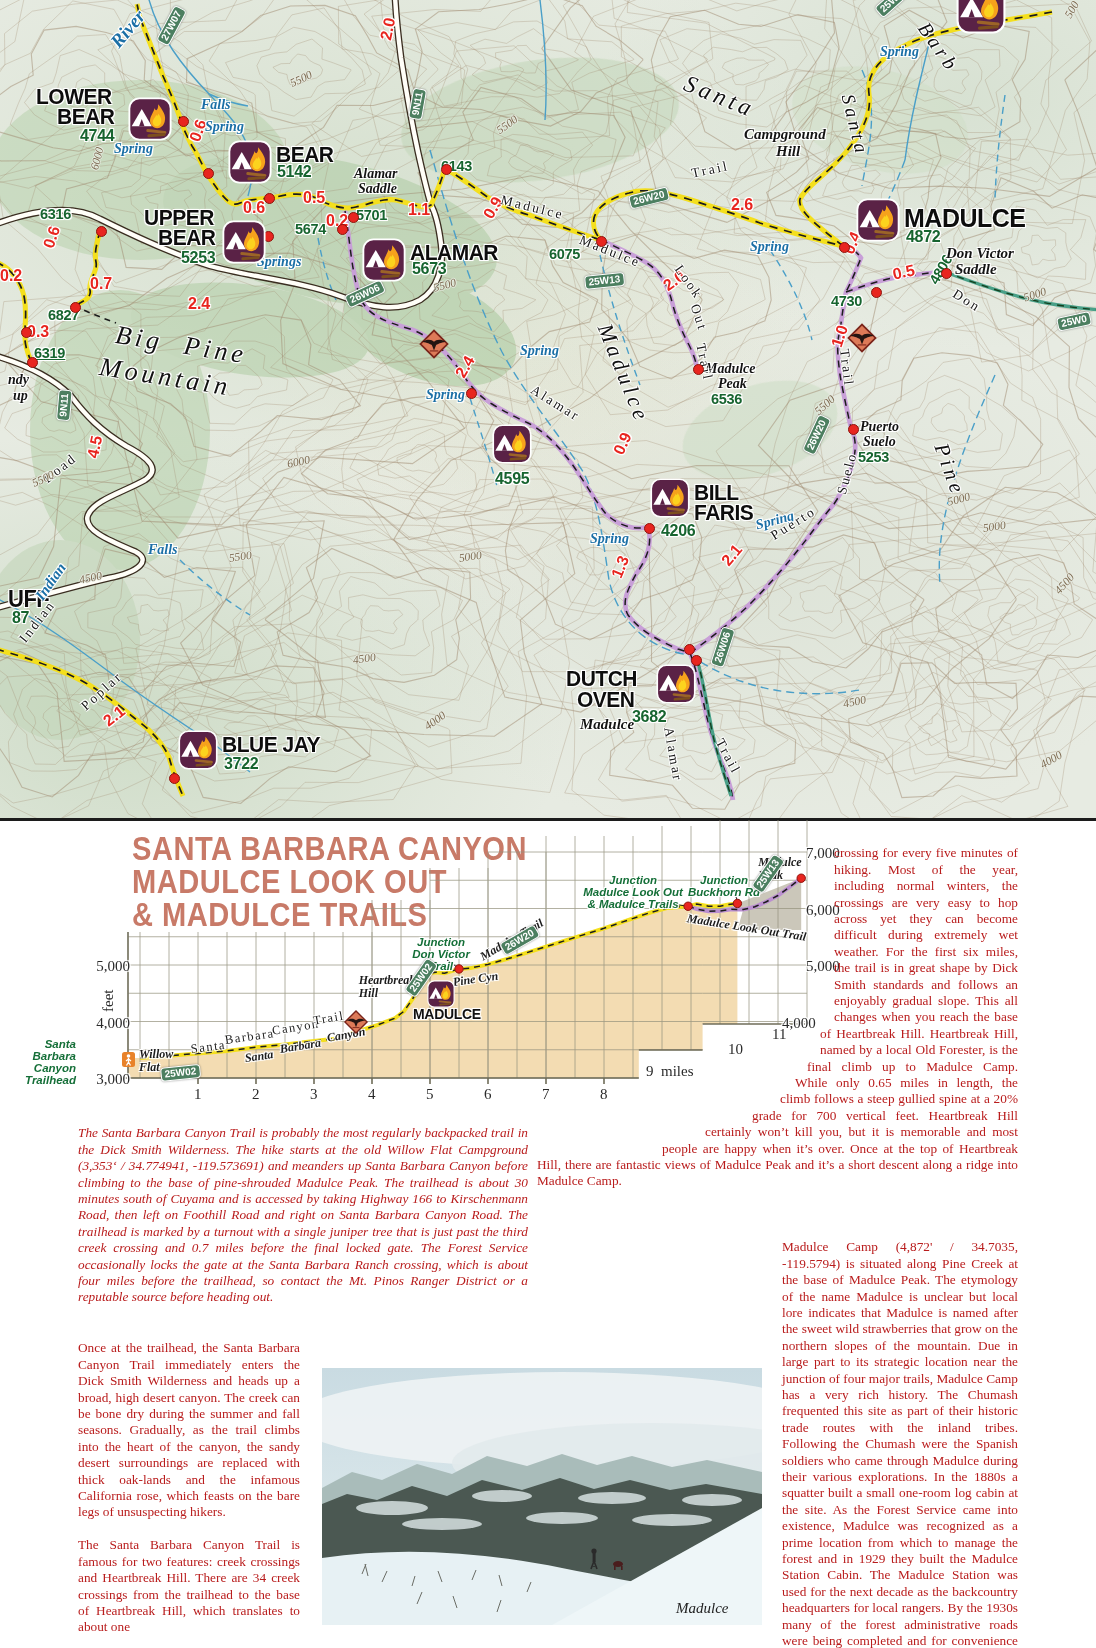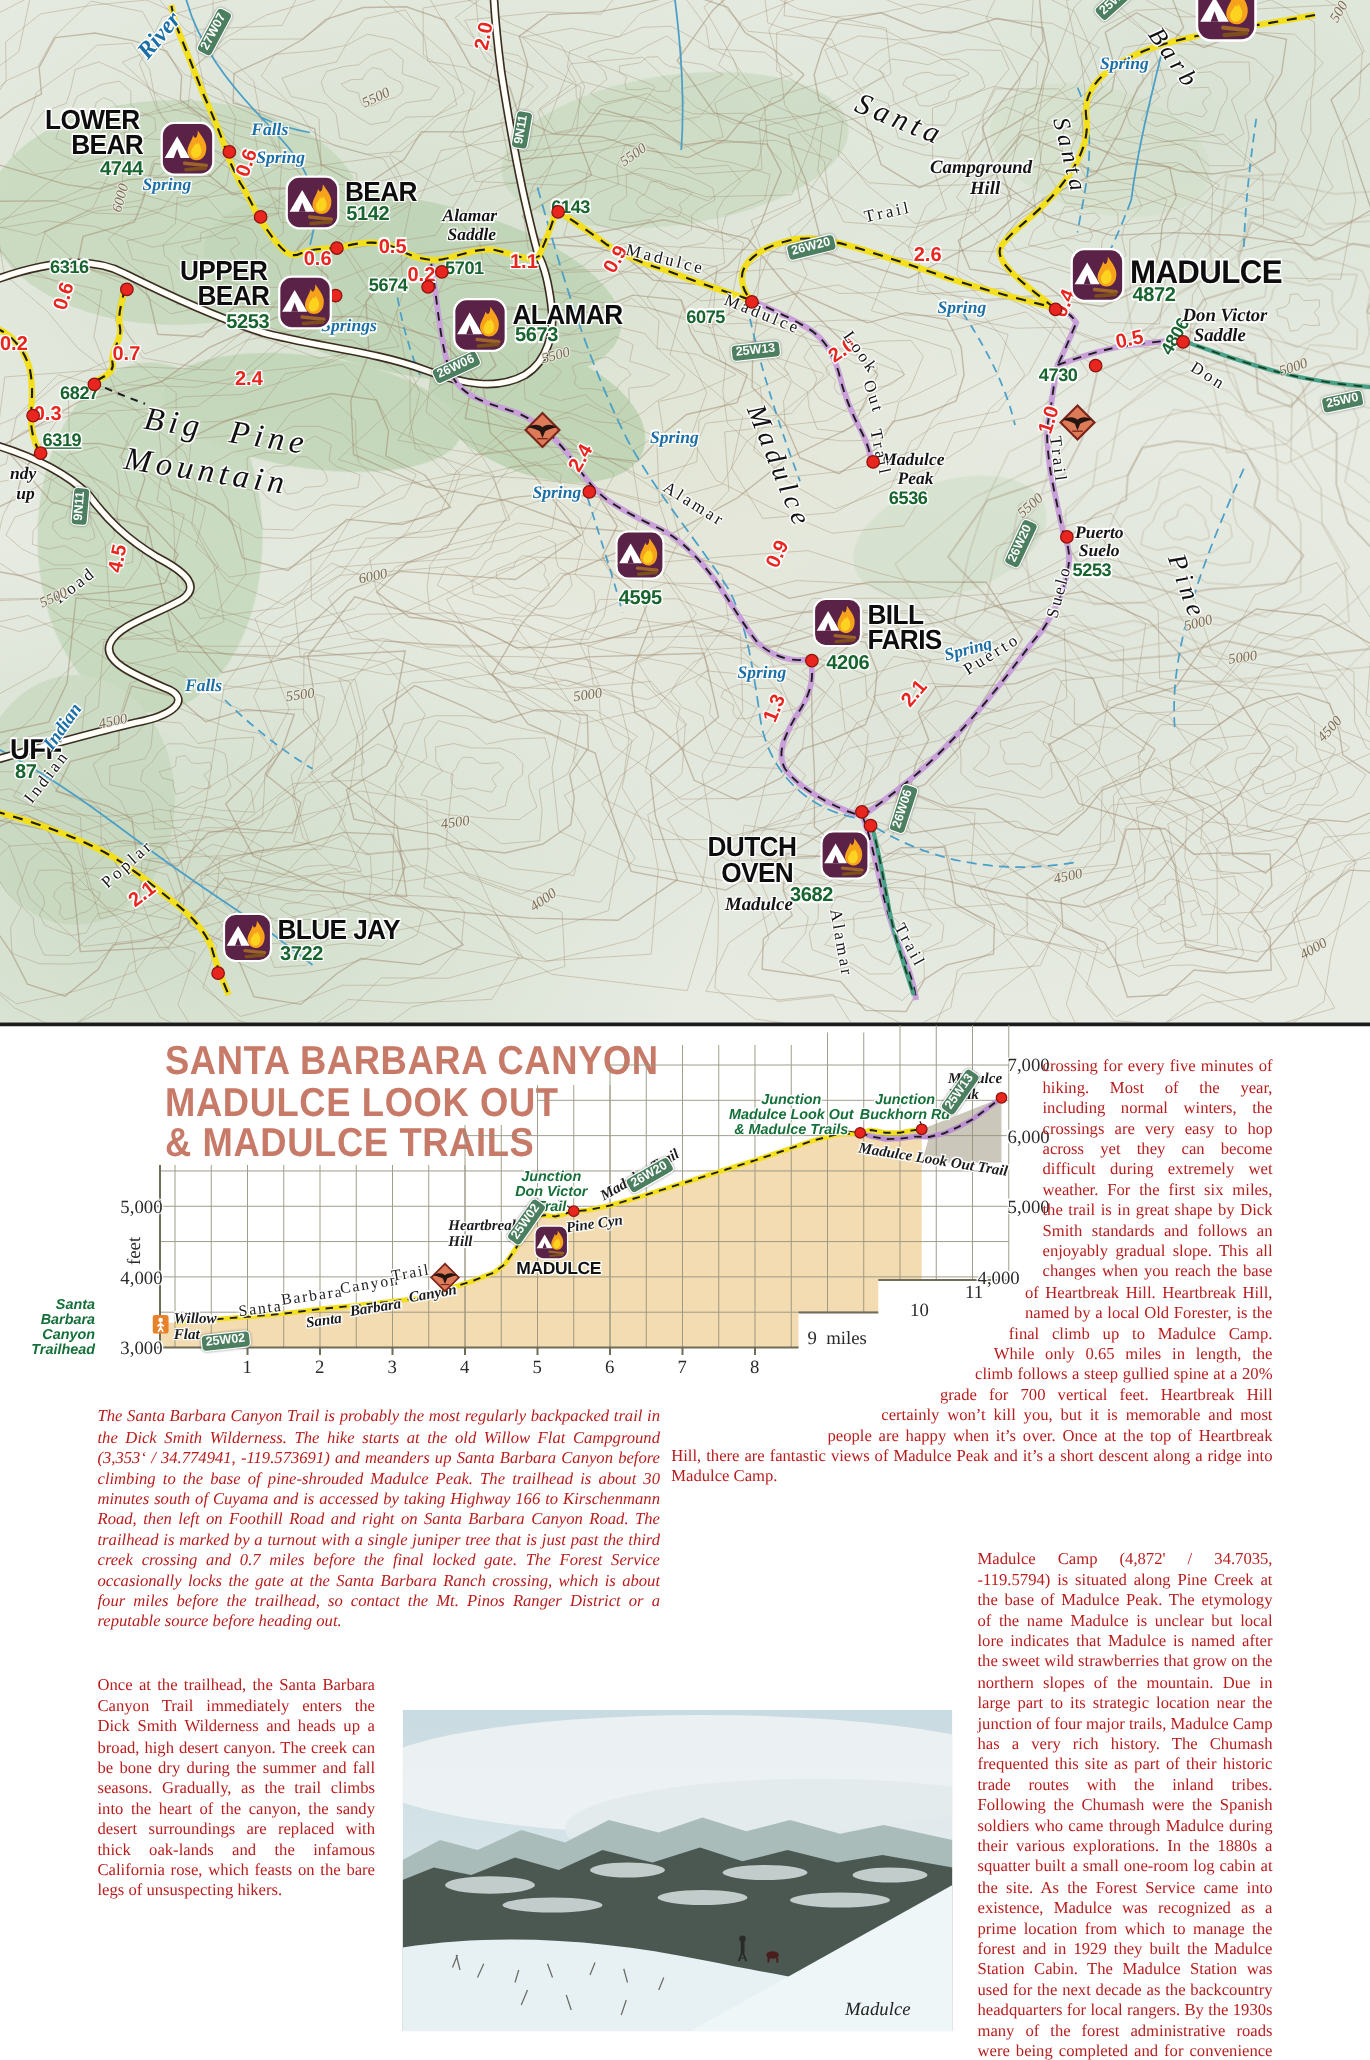--- a/index.html
+++ b/index.html
@@ -821,20 +821,23 @@
         </svg></div>
     </div>
 
   <p class="para" style="left:78px;top:1112px;width:450px;font-style:italic;">
     <span>The Santa Barbara Canyon Trail is probably the most regularly backpacked trail in the Dick Smith Wilderness. The hike starts at the old Willow Flat Campground (3,353‘ / 34.774941, -119.573691) and meanders up Santa Barbara Canyon before climbing to the base of pine-shrouded Madulce Peak. The trailhead is about 30 minutes south of Cuyama and is accessed by taking Highway 166 to Kirschenmann Road, then left on Foothill Road and right on Santa Barbara Canyon Road. The trailhead is marked by a turnout with a single juniper tree that is just past the third creek crossing and 0.7 miles before the final locked gate. The Forest Service occasionally locks the gate at the Santa Barbara Ranch crossing, which is about four miles before the trailhead, so contact the Mt. Pinos Ranger District or a reputable source before heading out.</span>
   </p>
   <p class="para" style="left:78px;top:1327px;width:450px;">
     <span class="flr" style="width:228px;height:330px;margin-top:10px;"></span>
     <span>Once at the trailhead, the Santa Barbara Canyon Trail immediately enters the Dick Smith Wilderness and heads up a broad, high desert canyon. The creek can be bone dry during the summer and fall seasons. Gradually, as the trail climbs into the heart of the canyon, the sandy desert surroundings are replaced with thick oak-lands and the infamous California rose, which feasts on the bare legs of unsuspecting hikers.</span>
   </p>
+  <p class="para" style="left:78px;top:1524px;width:222px;">
+    <span>The Santa Barbara Canyon Trail is famous for two features: creek crossings and Heartbreak Hill. There are 34 creek crossings from the trailhead to the base of Heartbreak Hill, which translates to about one</span>
+  </p>
   <p class="para" style="left:537px;top:832px;width:481px;">
     <span class="fl" style="width:297px;height:180px;"></span>
     <span class="fl" style="width:283px;height:22px;"></span>
     <span class="fl" style="width:270px;height:22px;"></span>
     <span class="fl" style="width:258px;height:17px;"></span>
     <span class="fl" style="width:243px;height:17px;"></span>
     <span class="fl" style="width:215px;height:17px;"></span>
     <span class="fl" style="width:168px;height:16px;"></span>
     <span class="fl" style="width:125px;height:16px;"></span>
     <span>crossing for every five minutes of hiking. Most of the year, including normal winters, the crossings are very easy to hop across yet they can become difficult during extremely wet weather. For the first six miles, the trail is in great shape by Dick Smith standards and follows an enjoyably gradual slope. This all changes when you reach the base of Heartbreak Hill. Heartbreak Hill, named by a local Old Forester, is the final climb up to Madulce Camp. While only 0.65 miles in length, the climb follows a steep gullied spine at a 20% grade for 700 vertical feet. Heartbreak Hill certainly won’t kill you, but it is memorable and most people are happy when it’s over. Once at the top of Heartbreak Hill, there are fantastic views of Madulce Peak and it’s a short descent along a ridge into Madulce Camp.</span>

